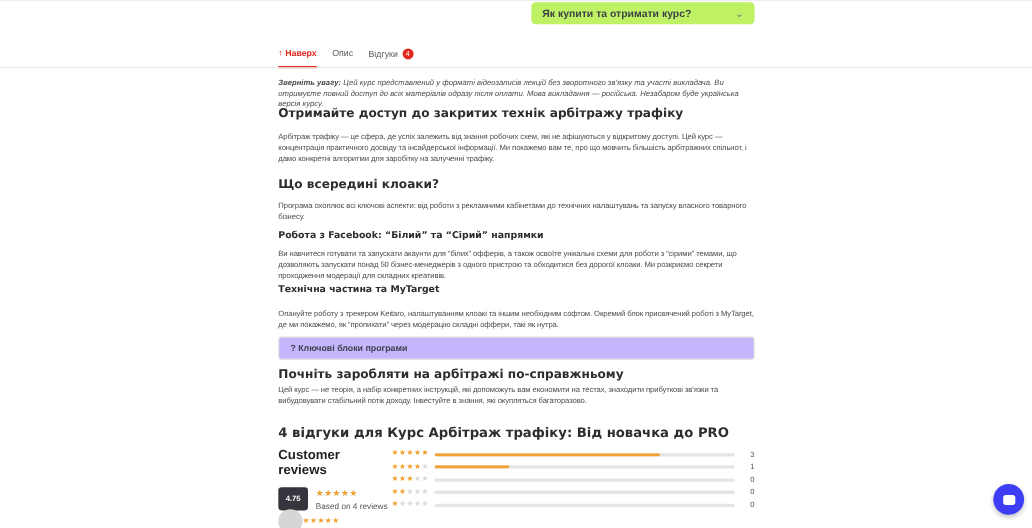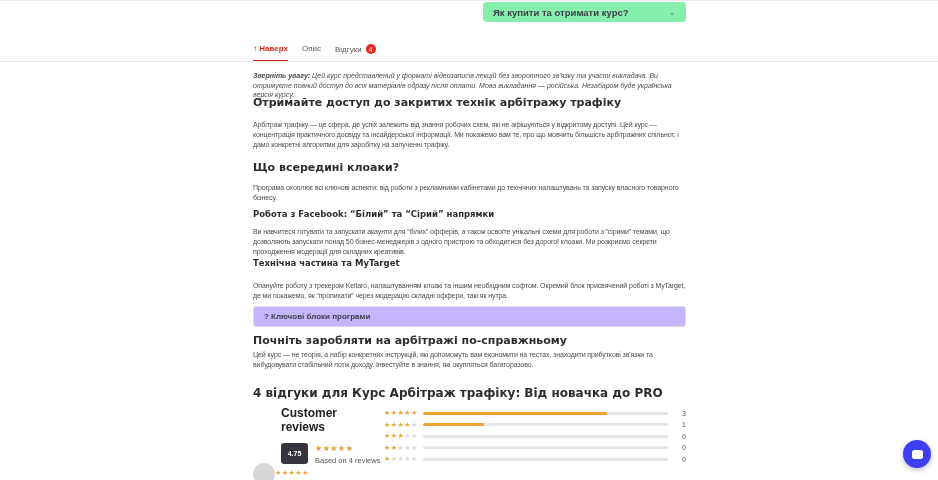--- a/index.html
+++ b/index.html
@@ -9,21 +9,21 @@
     background:#ffffff;
     font-family:"Liberation Sans", sans-serif;
     overflow:hidden;
     color:#4c4c4c;
   }
   .top-line { position:absolute; top:0; left:0; right:0; height:1px; background:#ededed; }
 
   
   .dropdown {
     position:absolute; left:483px; top:2px; width:203px; height:20px;
-    background:#86efac; border-radius:4px;
+    background:#bef264; border-radius:4px;
     display:flex; align-items:center; justify-content:space-between;
     padding:0 10px; cursor:pointer;
   }
   .dropdown-label { font-size:9.5px; font-weight:bold; color:#3e3e46; }
   .dropdown-chevron { font-size:9px; color:#70707a; line-height:1; }
 
   
   .tabs { position:absolute; left:253px; top:44px; display:flex; align-items:flex-start; gap:14px; font-size:8px; }
   .tab { position:relative; color:#5a5a5a; cursor:pointer; display:flex; align-items:center; }
   .tab.active { color:#df291e; font-weight:bold; }
@@ -46,21 +46,21 @@
   .accordion {
     top:306px; height:21px; border:1px solid #dcdcdc; border-radius:3px; background:#c4b5fd;
     display:flex; align-items:center; padding:0 10px; cursor:pointer;
   }
   .accordion-label { font-size:8px; font-weight:bold; color:#3f3f4c; }
 
   .reviews-title { top:386px; font-family:"DejaVu Sans", sans-serif; font-size:12px; color:#2d2d2d; }
 
   
   .summary { top:406px; display:flex; }
-  .sum-left { width:99px; flex:none;margin-left:28px; }
+  .sum-left { width:99px; flex:none; }
   .cr-heading { font-family:"Liberation Sans", sans-serif; font-weight:bold; font-size:12px; color:#222; }
   .sum-row { display:flex; margin-top:9px; }
   .avg-badge {
     width:27px; height:21px; background:#35353d; color:#fff; border-radius:3px;
     font-size:7px; font-weight:bold; display:flex; align-items:center; justify-content:center; flex:none;
   }
   .sum-col { margin-left:7px; padding-top:1px; }
   .stars-wrap { position:relative; font-size:8px; line-height:9px; height:9px; letter-spacing:0.5px; white-space:nowrap; }
   .stars-gray { color:#d9d9d9; }
   .stars-orange { color:#f0a12f; position:absolute; left:0; top:0; overflow:hidden; white-space:nowrap; }

